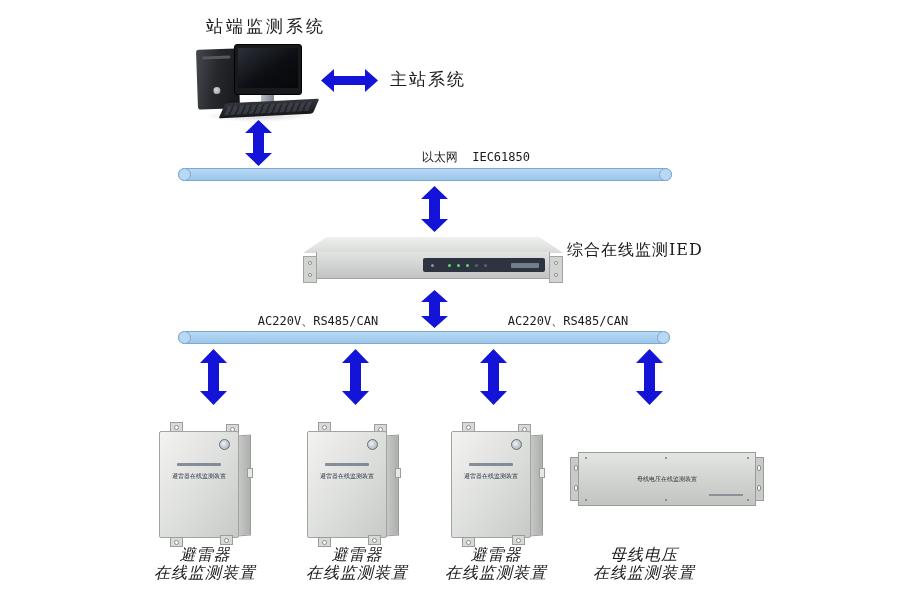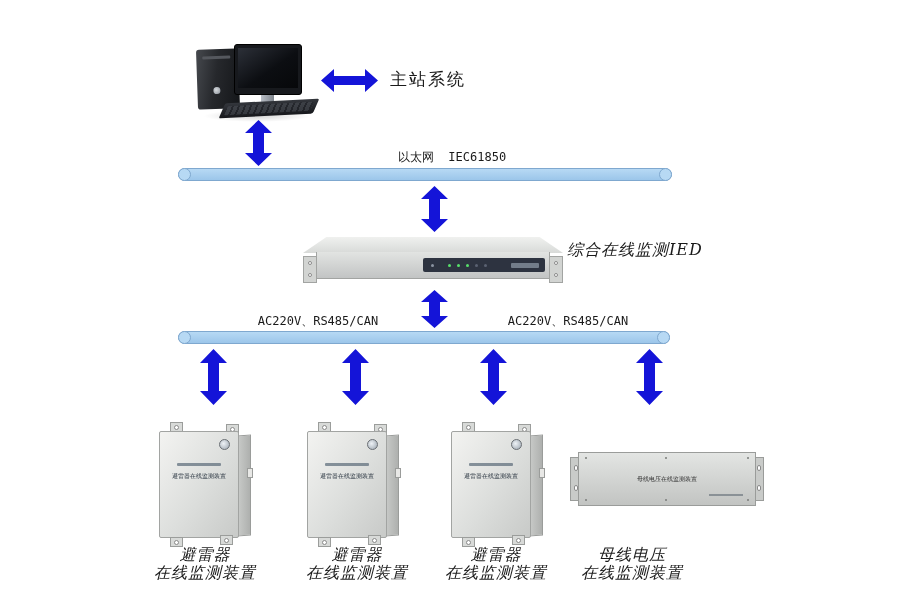--- a/index.html
+++ b/index.html
@@ -81,20 +81,21 @@
        background:linear-gradient(180deg,#e3e5e3,#c2c4c2);border:1px solid #9a9c9a;}
   .rack-label{position:absolute;left:0;right:0;top:22px;text-align:center;font-size:6px;color:#333;}
   .rack-smudge{position:absolute;right:12px;bottom:9px;width:34px;height:2px;background:#7a828a;opacity:.8;}
   .screw{position:absolute;width:2px;height:2px;border-radius:50%;background:#7a7c7a;}
 </style>
 </head>
 <body>
 
 <div class="stage">
 
+  <div class="abs lbl title" style="left:206px;top:15px;">站端监测系统</div>
 
   <div class="abs pc" style="left:197px;top:44px;">
     <div class="pc-shadow"></div>
     <div class="pc-tower"></div>
     <div class="pc-base"></div>
     <div class="pc-stand"></div>
     <div class="pc-monitor">
       <div class="pc-screen"></div>
     </div>
     <div class="pc-keyboard"></div>
@@ -102,21 +103,21 @@
 
   <svg class="abs" style="left:321px;top:69px;" width="57" height="23" viewBox="0 0 57 23">
     <polygon class="arrow" points="0,11.5 13,0 13,7 44,7 44,0 57,11.5 44,23 44,16 13,16 13,23"></polygon>
   </svg>
   <div class="abs lbl big" style="left:390px;top:68px;">主站系统</div>
 
   <svg class="abs" style="left:245px;top:120px;" width="27" height="46" viewBox="0 0 27 46">
     <polygon class="arrow" points="13.5,0 27,13 19,13 19,33 27,33 13.5,46 0,33 8,33 8,13 0,13"></polygon>
   </svg>
 
-  <div class="abs lbl bus-lbl" style="left:352px;top:149px;width:200px;text-align:center;">以太网  IEC61850</div>
+  <div class="abs lbl bus-lbl" style="left:330px;top:149px;width:200px;text-align:right;">以太网  IEC61850</div>
   <div class="abs bus" style="left:178px;top:168px;width:494px;"></div>
   <div class="abs bus-end" style="left:178px;top:168px;"></div>
   <div class="abs bus-end" style="left:659px;top:168px;"></div>
 
   <svg class="abs" style="left:421px;top:186px;" width="27" height="46" viewBox="0 0 27 46">
     <polygon class="arrow" points="13.5,0 27,13 19,13 19,33 27,33 13.5,46 0,33 8,33 8,13 0,13"></polygon>
   </svg>
 
   <div class="abs ied" style="left:303px;top:237px;">
     <div class="ied-top"></div>
@@ -132,21 +133,21 @@
     <div class="ied-panel">
       <span class="panel-dot"></span>
       <span class="led" style="margin-left:14px;"></span>
       <span class="led"></span>
       <span class="led"></span>
       <span class="led dark"></span>
       <span class="led dark"></span>
       <span class="panel-smudge"></span>
     </div>
   </div>
-  <div class="abs lbl ied-lbl" style="left:567px;top:240px;font-style:italic;">综合在线监测IED</div>
+  <div class="abs lbl ied-lbl" style="left:567px;top:240px;">综合在线监测IED</div>
 
   <svg class="abs" style="left:421px;top:290px;" width="27" height="38" viewBox="0 0 27 38">
     <polygon class="arrow" points="13.5,0 27,12 19,12 19,26 27,26 13.5,38 0,26 8,26 8,12 0,12"></polygon>
   </svg>
 
   <div class="abs lbl bus-lbl" style="left:218px;top:313px;width:200px;text-align:center;">AC220V、RS485/CAN</div>
   <div class="abs lbl bus-lbl" style="left:468px;top:313px;width:200px;text-align:center;">AC220V、RS485/CAN</div>
   <div class="abs bus" style="left:178px;top:331px;width:492px;"></div>
   <div class="abs bus-end" style="left:178px;top:331px;"></div>
   <div class="abs bus-end" style="left:657px;top:331px;"></div>
@@ -256,18 +257,18 @@
     <div>在线监测装置</div>
   </div>
   <div class="abs caption" style="left:277px;top:546px;">
     <div>避雷器</div>
     <div>在线监测装置</div>
   </div>
   <div class="abs caption" style="left:416px;top:546px;">
     <div>避雷器</div>
     <div>在线监测装置</div>
   </div>
-  <div class="abs caption" style="left:552px;top:546px;">
+  <div class="abs caption" style="left:564px;top:546px;">
     <div>母线电压</div>
     <div>在线监测装置</div>
   </div>
 
 </div>
 
 </body></html>

